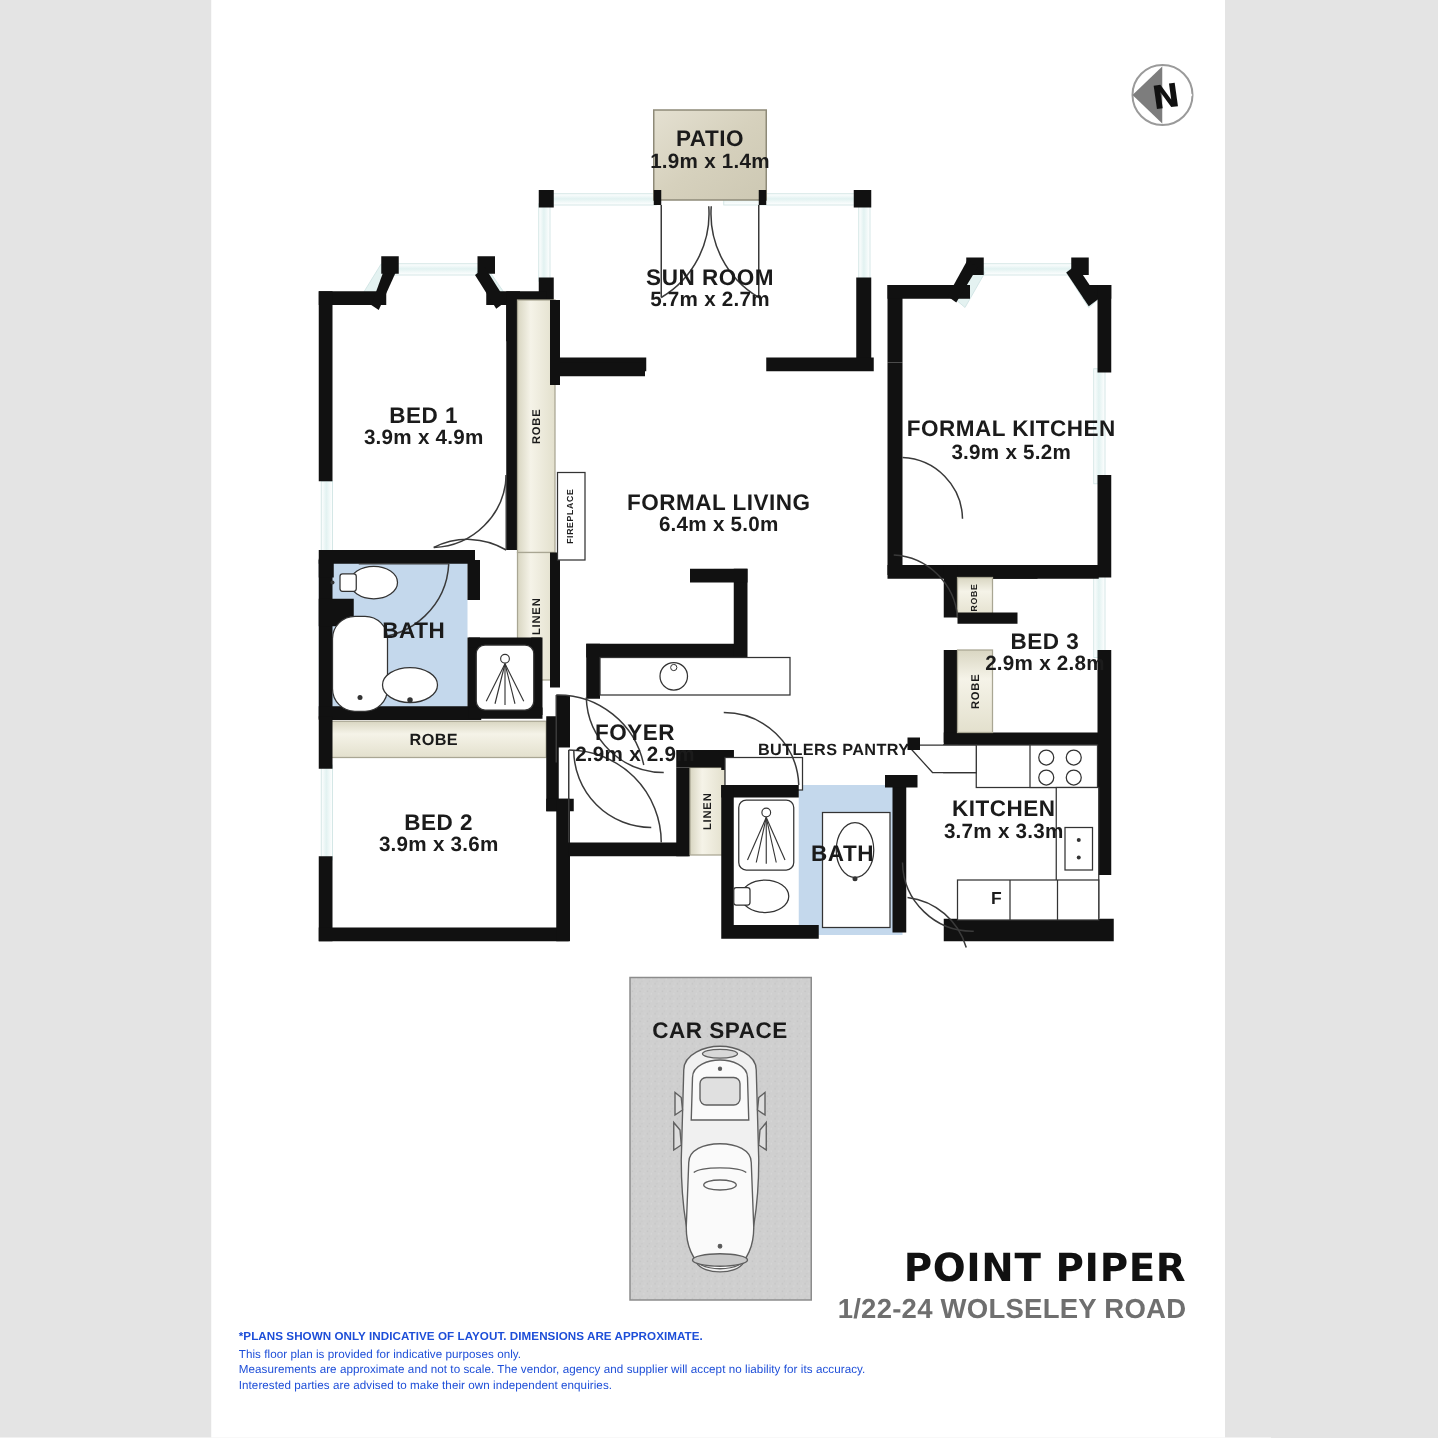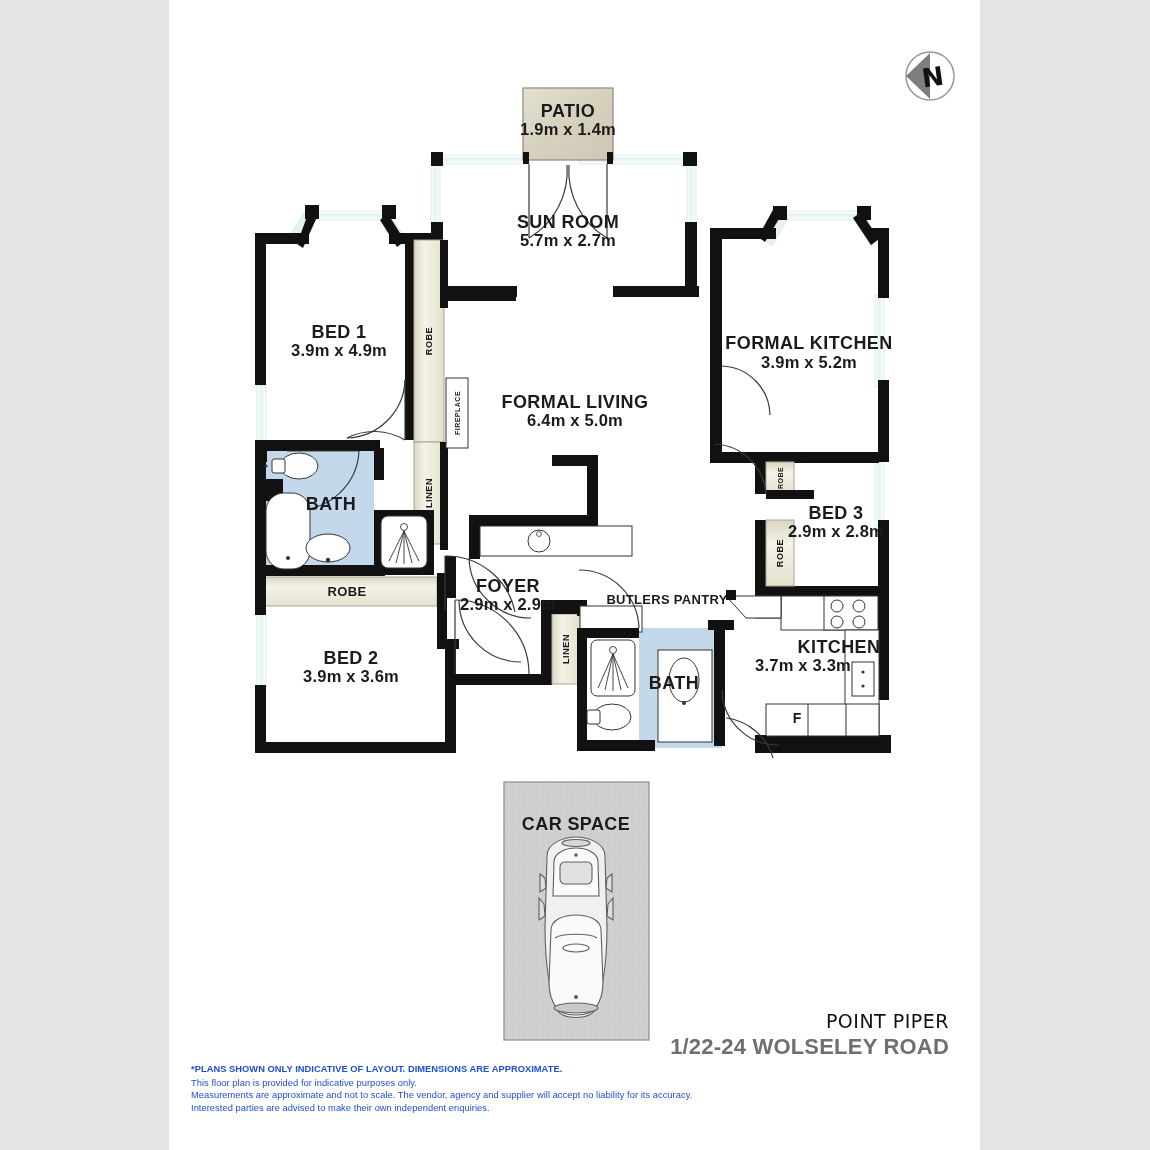--- a/index.html
+++ b/index.html
@@ -17,21 +17,21 @@
   .txt{position:absolute;font-weight:bold;color:#1b1b1b;white-space:nowrap;}
   .room-name{font-size:18px;letter-spacing:.4px;}
   .room-dim{font-size:16.5px;letter-spacing:.2px;}
   .ctr{transform:translateX(-50%);}
   .tiny{font-size:9px;font-weight:bold;letter-spacing:.6px;}
   .tiny2{font-size:7px;font-weight:bold;letter-spacing:.5px;}
   .mid{font-size:13px;letter-spacing:.3px;}
   .kf{font-size:14px;}
   
   #title-block{position:absolute;right:31px;bottom:91px;text-align:right;}
-  #suburb{font-size:19px;font-weight:normal;color:#111;letter-spacing:.5px;
+  #suburb{font-size:31px;font-weight:bold;color:#111;letter-spacing:.5px;
           font-family:"DejaVu Sans",sans-serif;line-height:1.05;}
   #address{font-size:22px;font-weight:bold;color:#6f6f6f;letter-spacing:.2px;
            font-family:Liberation Sans, sans-serif;line-height:1.15;margin-top:2px;}
   #disclaimer{position:absolute;left:22px;bottom:35px;color:#1d4ed8;}
   #disclaimer .d0{font-size:9.3px;font-weight:bold;letter-spacing:.05px;margin-bottom:3.5px;}
   #disclaimer .dl{font-size:9.3px;letter-spacing:.05px;margin-bottom:2.5px;}
 </style>
 </head>
 <body>
 
@@ -380,21 +380,21 @@
   <div class="txt room-name ctr" style="left:339px;top:576px;">FOYER</div>
   <div class="txt room-dim ctr" style="left:339px;top:595px;">2.9m x 2.9m</div>
 
   <div class="txt mid ctr" style="left:498px;top:575px;margin-top:17px;">BUTLERS PANTRY</div>
 
   <div class="txt room-name ctr" style="left:182px;top:648px;">BED 2</div>
   <div class="txt room-dim ctr" style="left:182px;top:667px;">3.9m x 3.6m</div>
 
   <div class="txt room-name ctr" style="left:505px;top:673px;">BATH</div>
 
-  <div class="txt room-name ctr" style="left:634px;top:637px;margin-left:36px;">KITCHEN</div>
+  <div class="txt room-name ctr" style="left:634px;top:637px;">KITCHEN</div>
   <div class="txt room-dim ctr" style="left:634px;top:656px;">3.7m x 3.3m</div>
 
   <div class="txt room-name ctr" style="left:407px;top:814px;">CAR SPACE</div>
 
   <div class="txt tiny" style="left:260px;top:341px;transform:translate(-50%,-50%) rotate(-90deg);">ROBE</div>
   <div class="txt tiny" style="left:260px;top:493px;transform:translate(-50%,-50%) rotate(-90deg);">LINEN</div>
   <div class="txt tiny2" style="left:288px;top:413px;transform:translate(-50%,-50%) rotate(-90deg);">FIREPLACE</div>
   <div class="txt mid ctr" style="left:178px;top:584px;">ROBE</div>
   <div class="txt tiny" style="left:397px;top:649px;transform:translate(-50%,-50%) rotate(-90deg);">LINEN</div>
   <div class="txt tiny2" style="left:611px;top:478px;transform:translate(-50%,-50%) rotate(-90deg);">ROBE</div>

